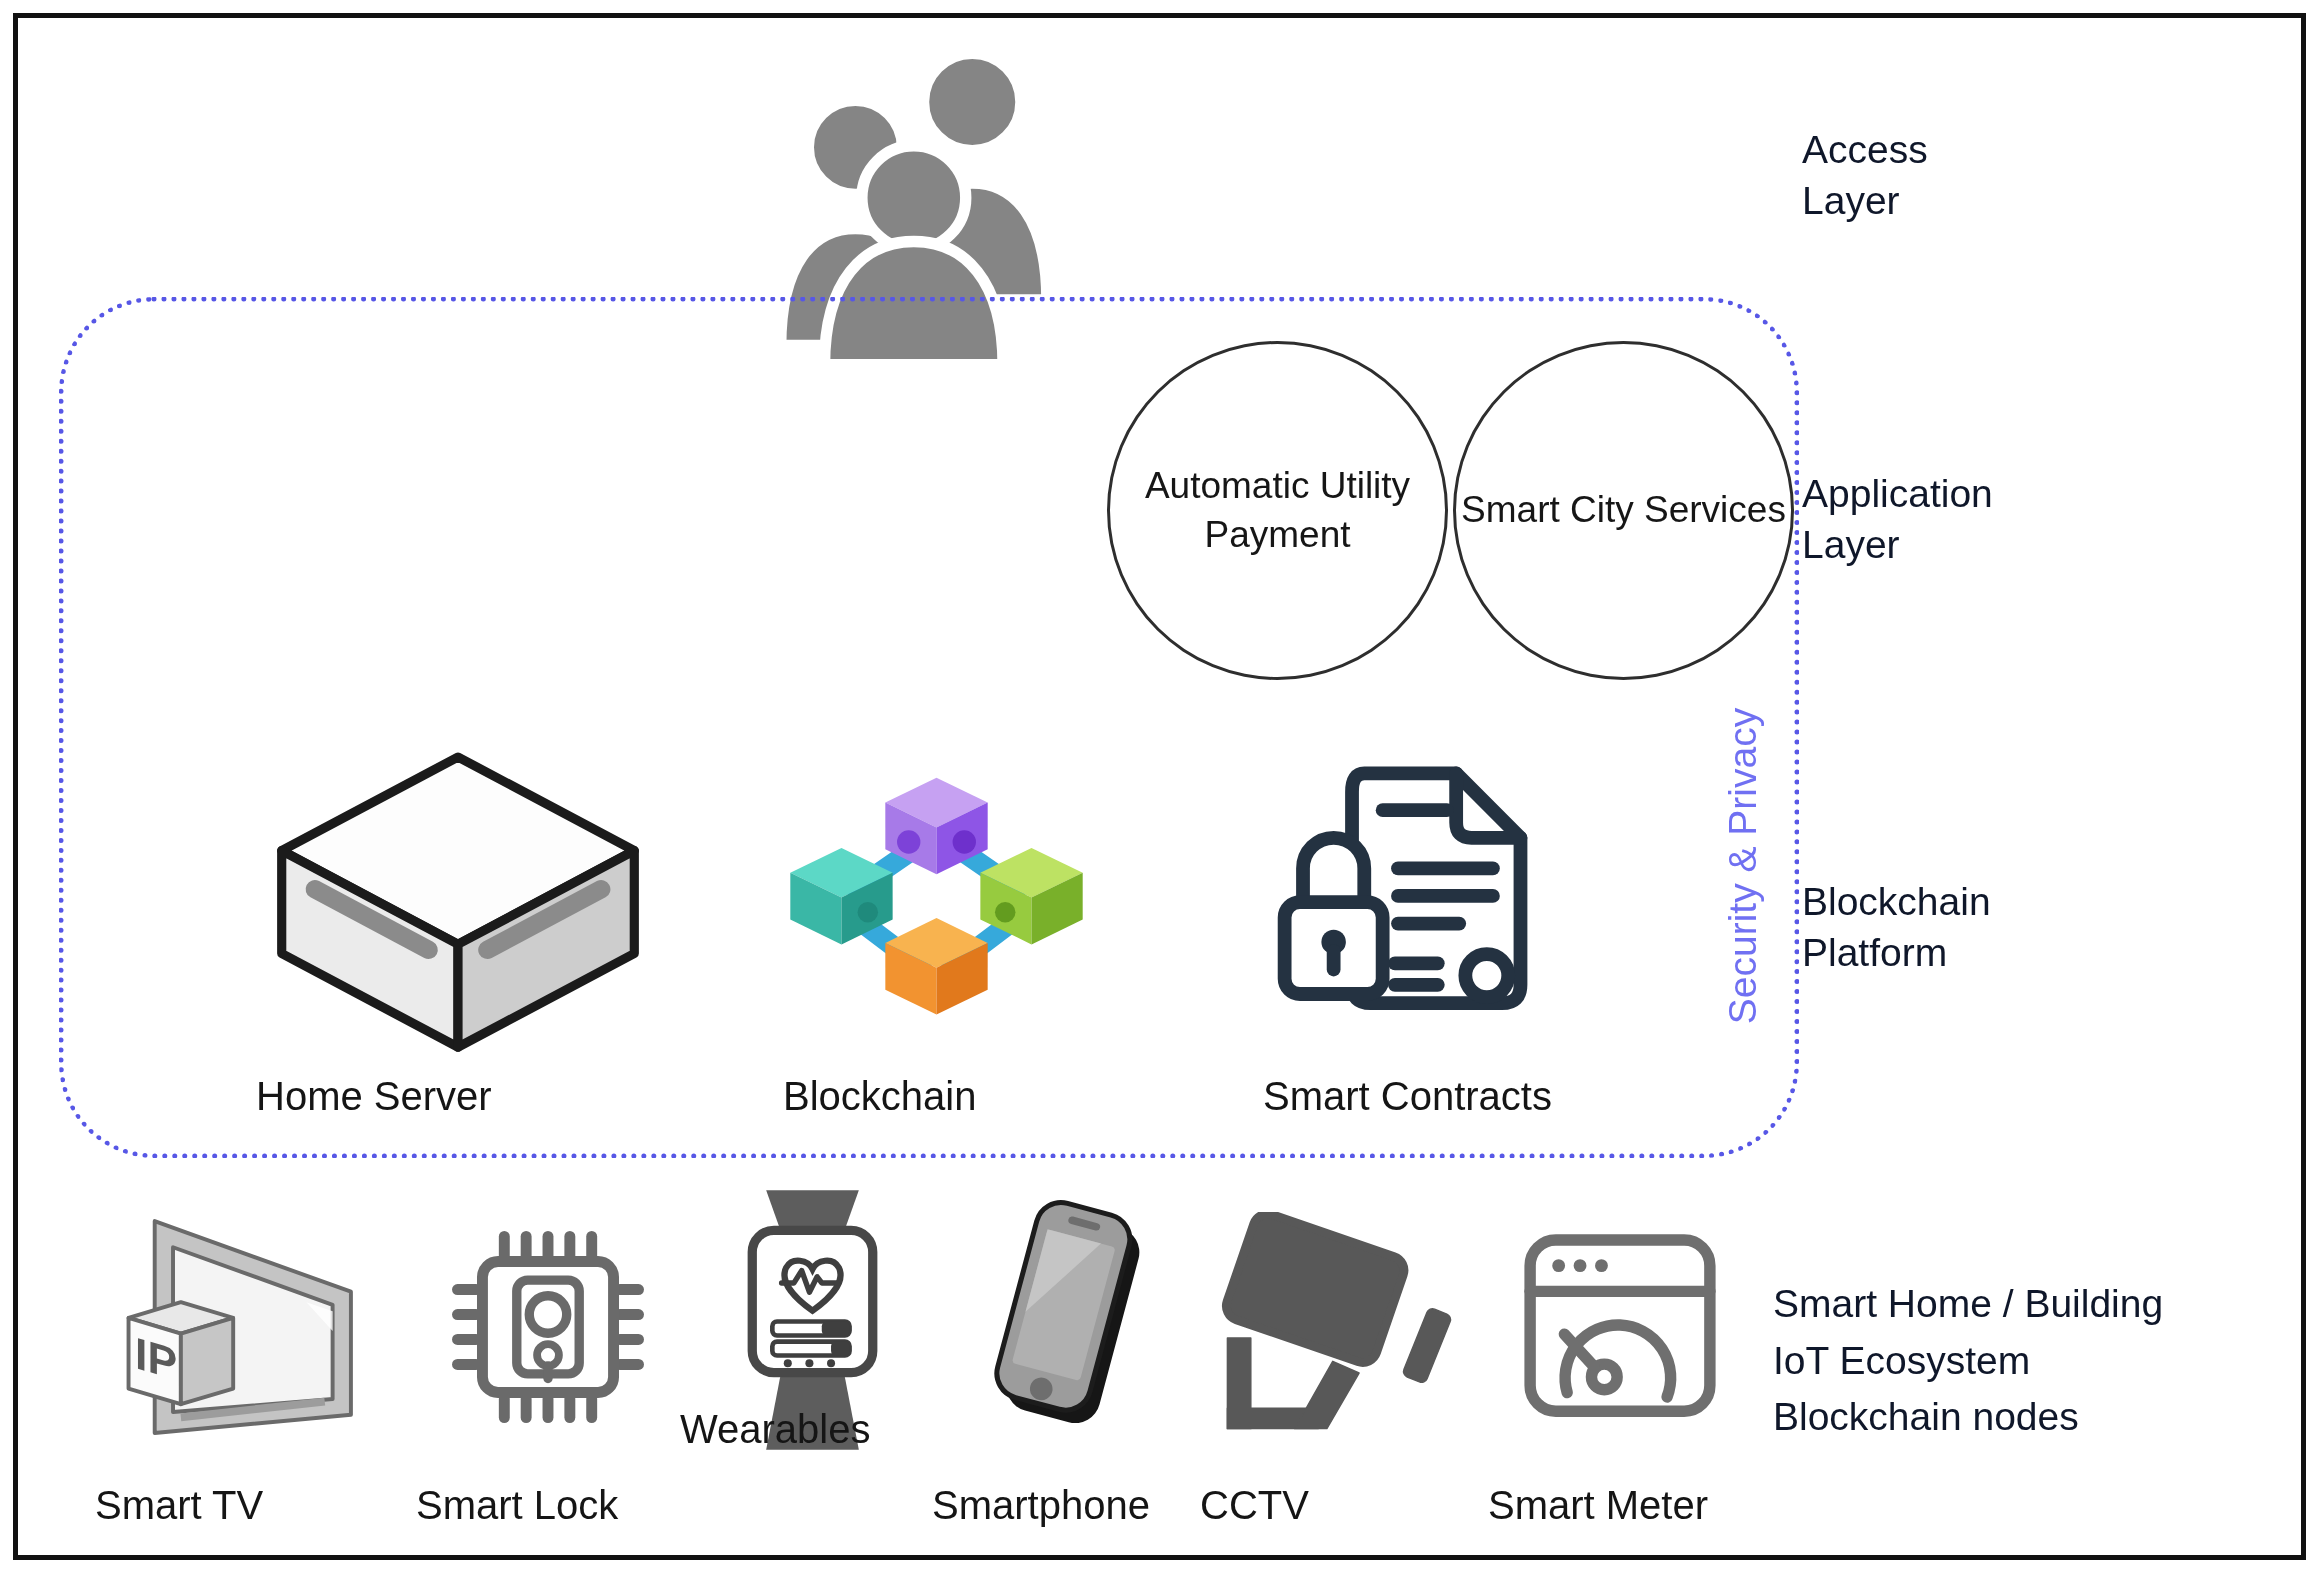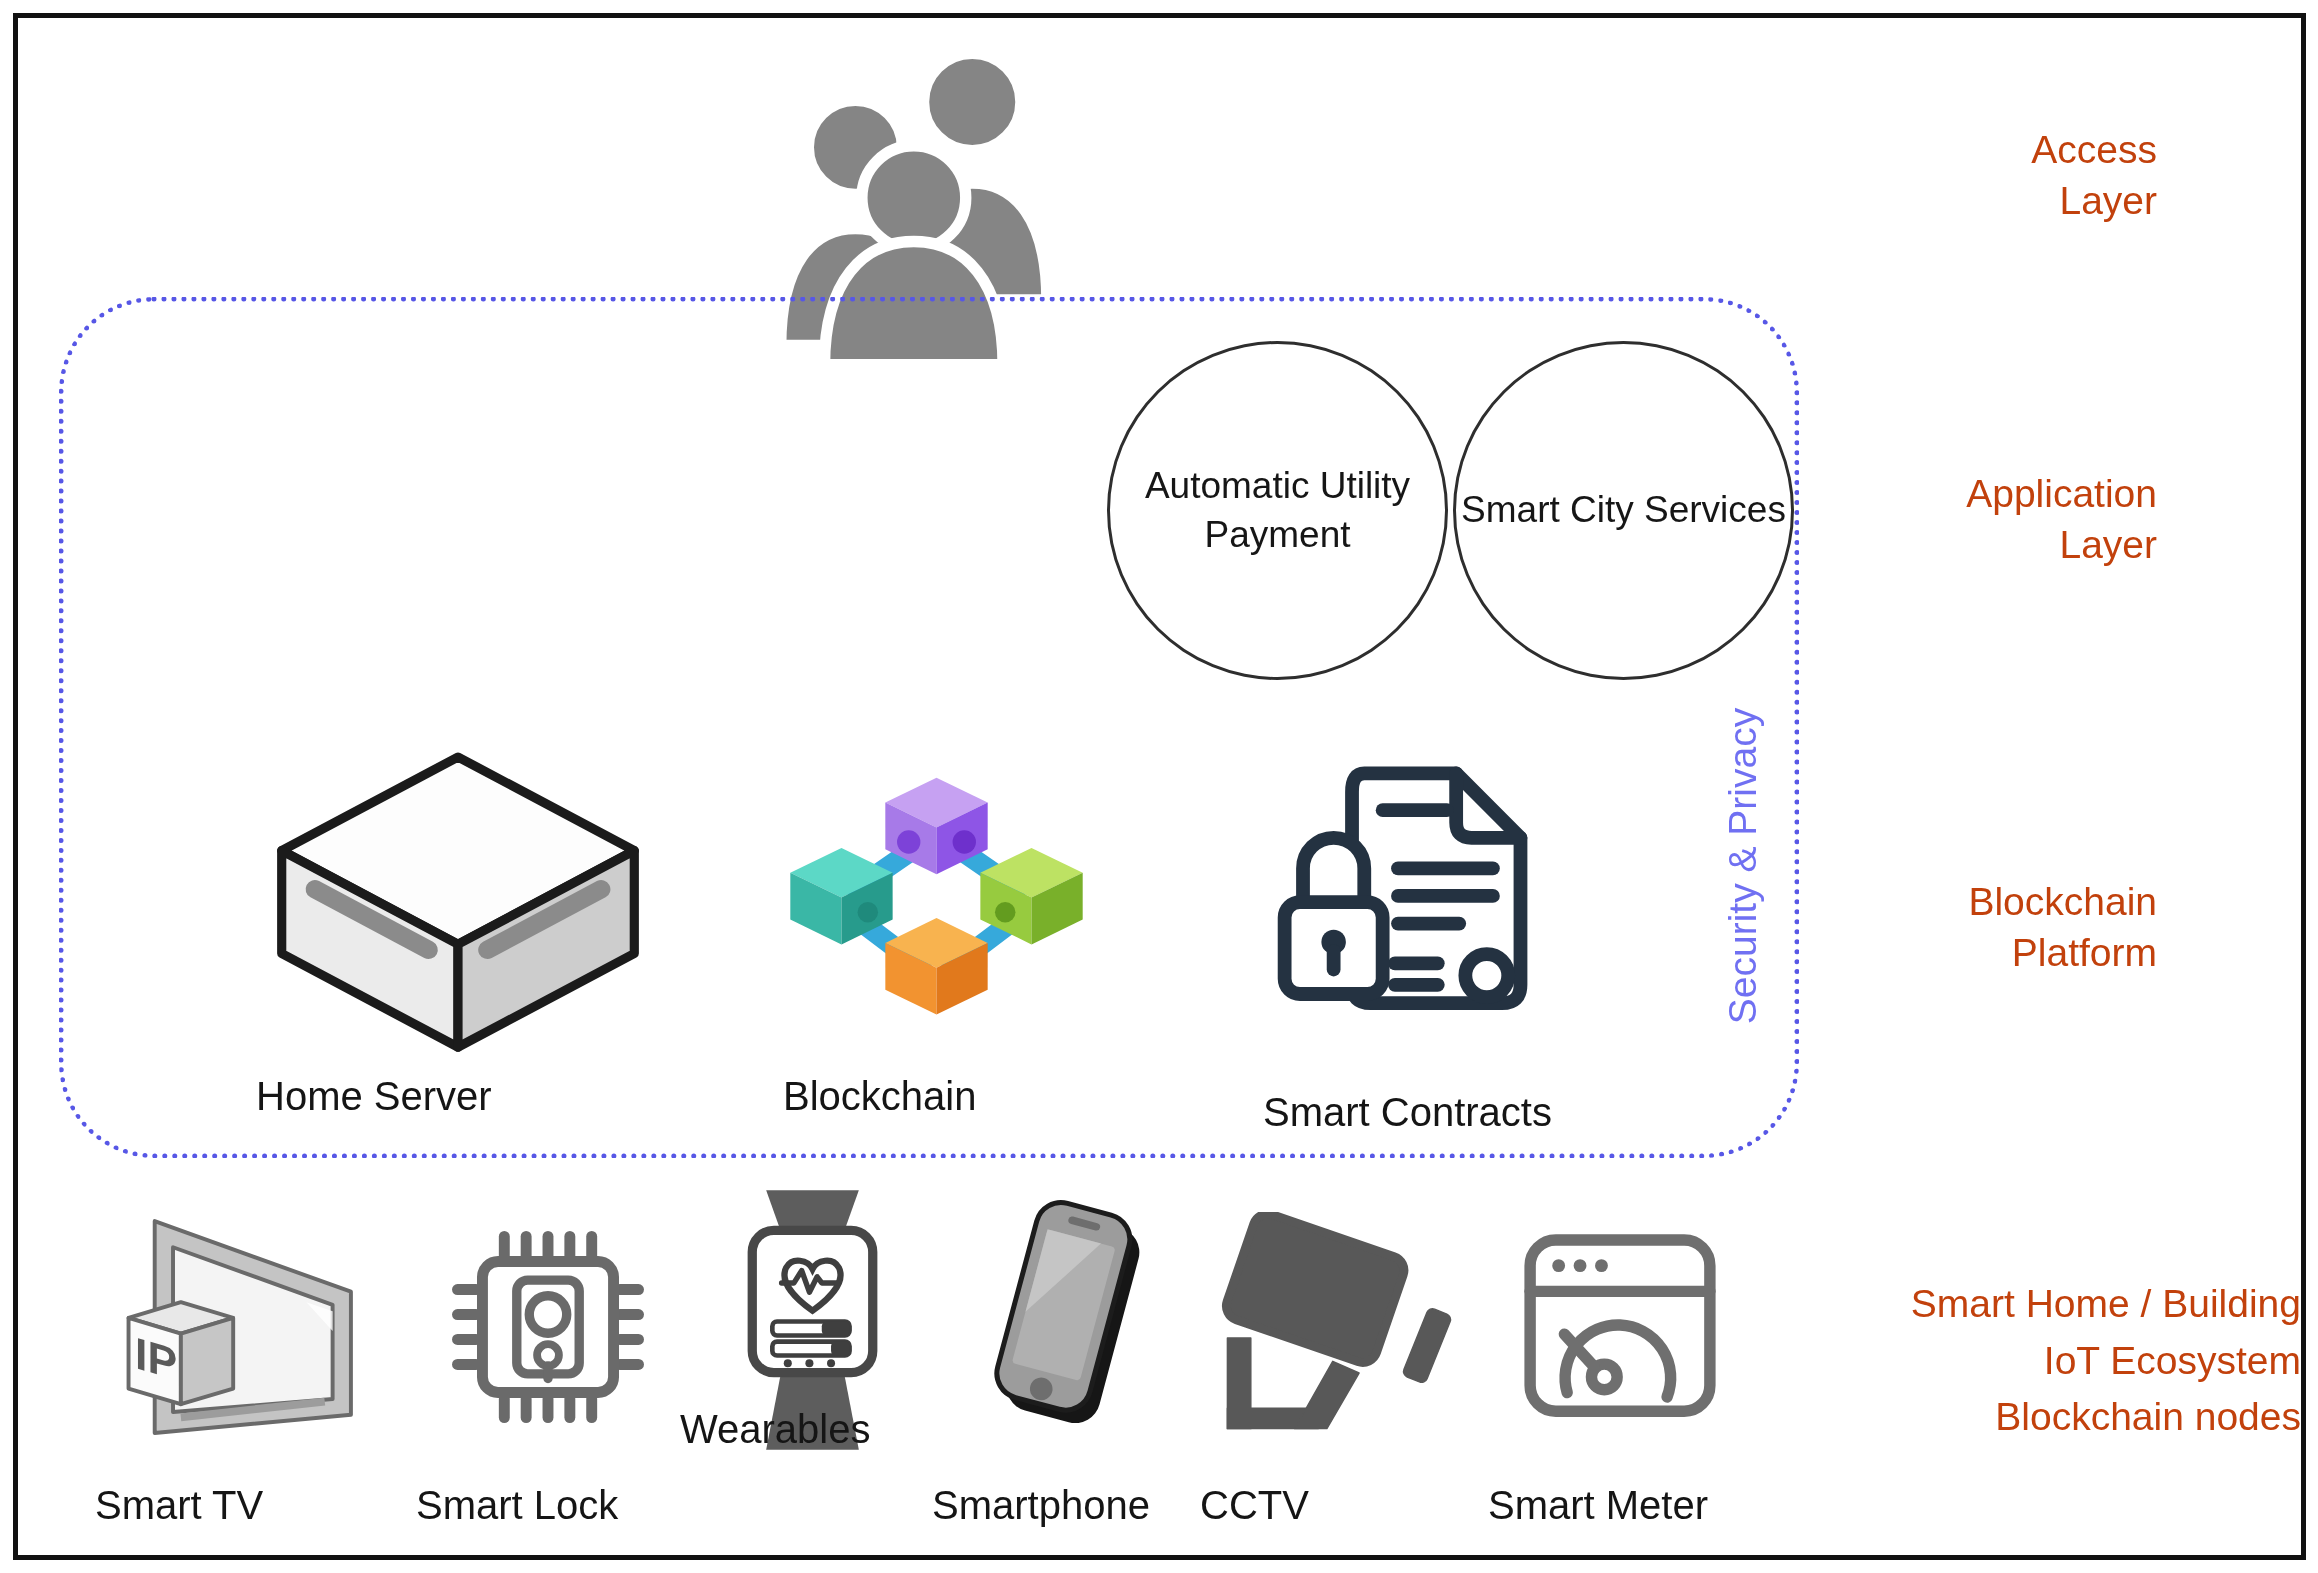--- a/index.html
+++ b/index.html
@@ -3,21 +3,21 @@
 <meta charset="utf-8">
 <style>
   html,body{margin:0;padding:0;background:#ffffff;}
   #canvas{
     position:relative;width:2319px;height:1573px;background:#ffffff;overflow:hidden;
     font-family:"Liberation Sans", sans-serif;color:#161616;
   }
   .abs{position:absolute;}
   .frame{position:absolute;left:13px;top:13px;right:13px;bottom:13px;border:5px solid #111111;}
   .layer-label{
-    width:355px;text-align:right;font-size:39px;line-height:1.32;color:#c2410c;
+    width:355px;text-align:left;font-size:39px;line-height:1.32;color:#0f172a;
     white-space:pre-line;
   }
   .security-box{
     left:59px;top:297px;width:1730px;height:851px;
     border:5.8px dotted #5757e6;border-radius:95px;
   }
   .app-circle{
     width:335px;height:333px;border:3.3px solid #2e2e2e;border-radius:50%;
     background:#ffffff;display:flex;align-items:center;justify-content:center;
     text-align:center;font-size:37px;line-height:1.3;top:341px;
@@ -123,21 +123,21 @@
       <line x1="88" y1="112" x2="128" y2="112"></line>
       <line x1="86" y1="138" x2="114" y2="138"></line>
       <line x1="86" y1="152" x2="114" y2="152"></line>
       <circle cx="146" cy="146" r="14"></circle>
       <path d="M26,98 V76 a20,20 0 0 1 40,0 V98" fill="#ffffff"></path>
       <rect x="14" y="98" width="64" height="60" rx="10" fill="#ffffff"></rect>
       <circle cx="46" cy="124" r="8" fill="#243241" stroke="none"></circle>
       <line x1="46" y1="130" x2="46" y2="142"></line>
     </g>
   </svg>
-  <div class="abs item-label" style="left:1263px;top:1074px;width:322px;margin-top:16px;">Smart Contracts</div>
+  <div class="abs item-label" style="left:1263px;top:1074px;width:322px;">Smart Contracts</div>
 
   <div class="abs layer-label" style="left:1802px;top:876px;">Blockchain
 Platform</div>
 
   <svg class="abs" style="left:115px;top:1208px;" width="256" height="242" viewBox="0 0 195 185">
     <g stroke="#6a6a6a" stroke-width="3" stroke-linejoin="round">
       <polygon points="30,10 180,64 180,158 30,172" fill="#c4c4c4"></polygon>
       <polygon points="44,30 166,74 166,146 44,156" fill="#f4f4f4"></polygon>
     </g>
     <polygon points="146,72 166,79 166,94" fill="#ffffff" opacity="0.8"></polygon>

